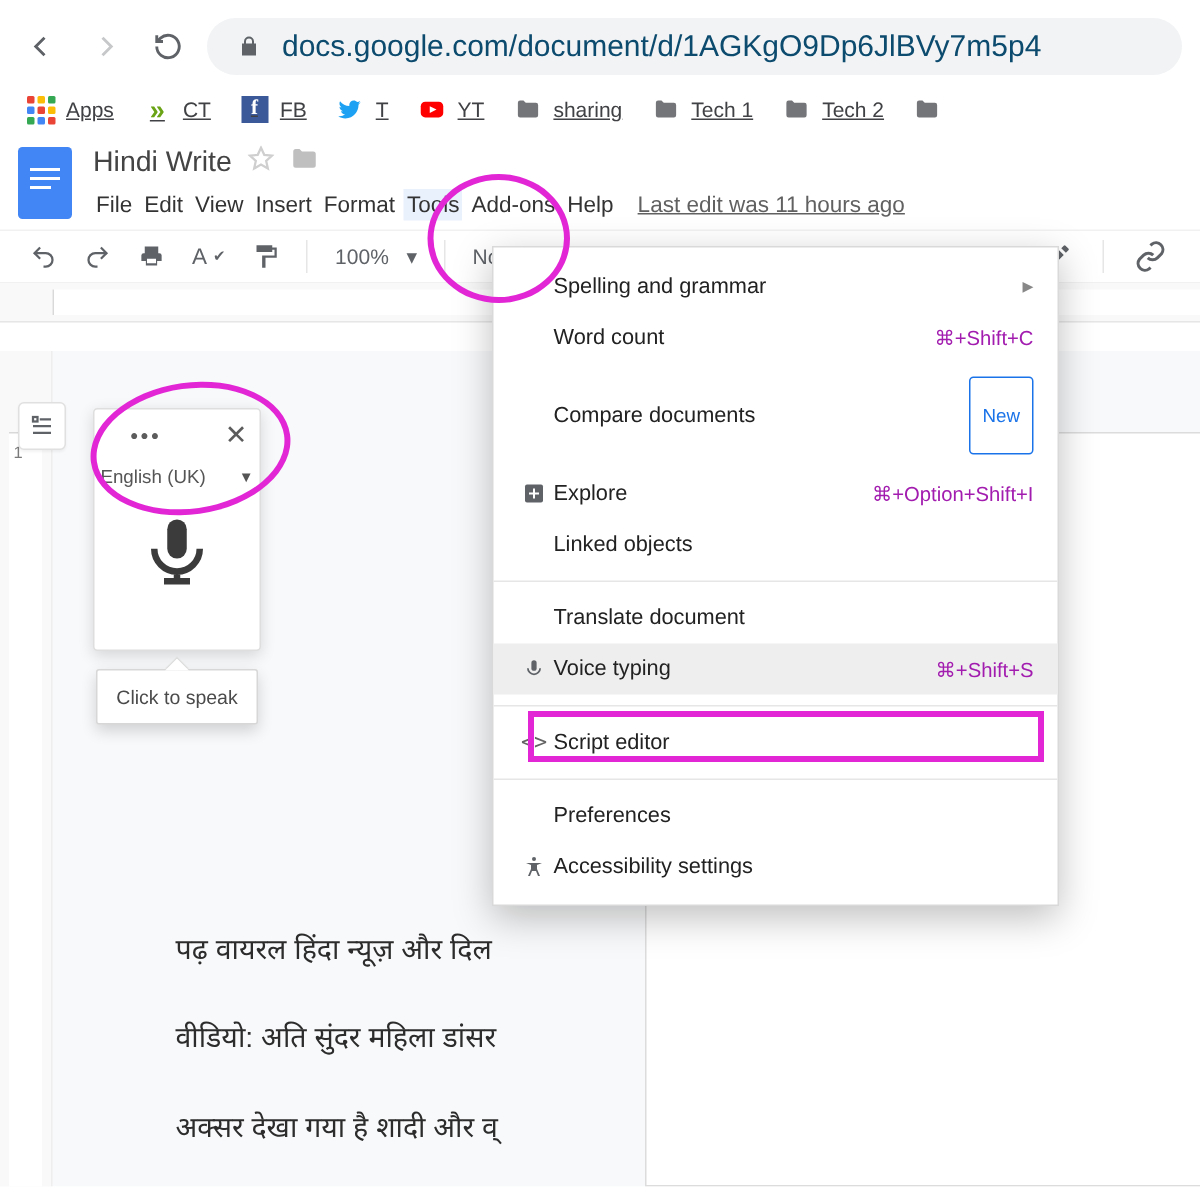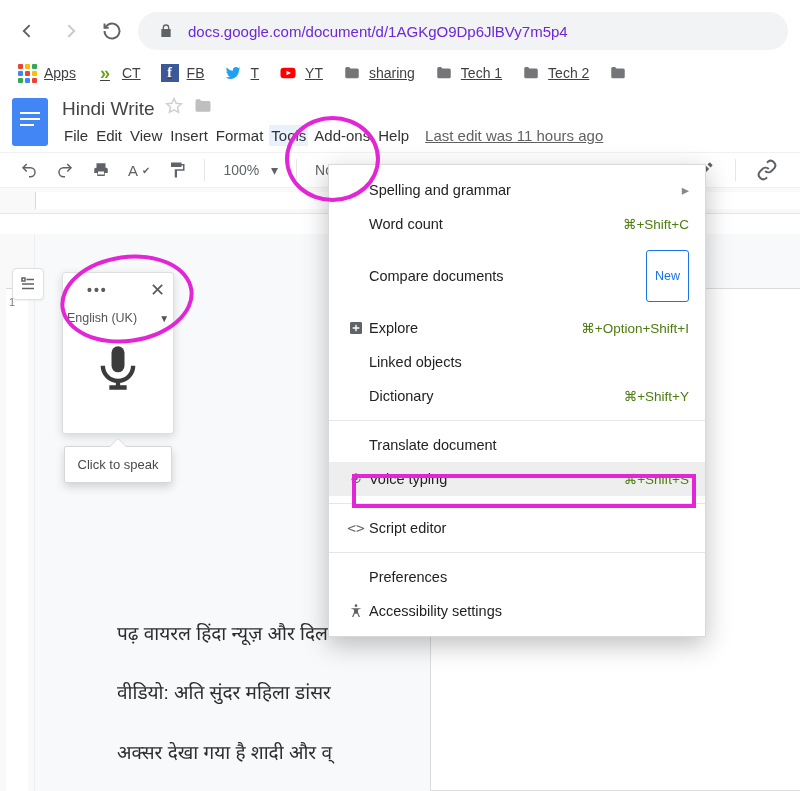--- a/index.html
+++ b/index.html
@@ -16,21 +16,21 @@
 *{box-sizing:border-box;}
 html,body{margin:0;padding:0;font-family:Arial,Helvetica,sans-serif;font-size:14px;color:var(--g-text);background:#fff;}
 .root{width:800px;height:791px;position:relative;overflow:hidden;}
 
 
 .browser-bar{display:flex;align-items:center;gap:10px;padding:12px 12px 2px 12px;}
 .nav-btn{width:32px;height:32px;display:flex;align-items:center;justify-content:center;cursor:pointer;border-radius:50%;}
 .nav-btn svg{width:20px;height:20px;}
 .addr{flex:1;display:flex;align-items:center;gap:14px;background:#f1f3f4;border-radius:22px;height:38px;padding:0 18px 0 20px;color:#5e5f62;}
 .addr .lock-icon{width:16px;height:16px;color:#5f6368;}
-.addr .url{font-size:15px;white-space:nowrap;color:#6d28d9;}
+.addr .url{font-size:20px;white-space:nowrap;color:#0c4a6e;}
 
 
 .bm-bar{display:flex;align-items:center;gap:20px;padding:12px 18px 10px 18px;font-size:14px;color:#404144;text-decoration:underline;}
 .bm-item{display:flex;align-items:center;gap:8px;cursor:pointer;}
 .ic{width:18px;height:18px;display:inline-flex;align-items:center;justify-content:center;}
 .apps-grid{display:grid;grid-template-columns:repeat(3,5px);grid-auto-rows:5px;gap:2px;}
 .apps-grid span{width:5px;height:5px;border-radius:1px;}
 .folder{color:#747579;}
 
 
@@ -74,21 +74,21 @@
 .vp-mic{display:flex;align-items:center;justify-content:center;height:86px;color:#444;}
 .tooltip{position:absolute;left:64px;top:446px;width:108px;background:#fff;border:1px solid #d7d7d7;border-radius:2px;box-shadow:0 4px 10px rgba(0,0,0,.16);padding:10px 6px;font-size:13px;text-align:center;color:#4a4a4a;}
 .tooltip::before{content:"";position:absolute;top:-8px;left:50%;transform:translateX(-50%);width:0;height:0;border-left:8px solid transparent;border-right:8px solid transparent;border-bottom:8px solid #fff;filter:drop-shadow(0 -1px 0 #d7d7d7);}
 
 
 .tools-menu{position:absolute;left:328px;top:164px;width:378px;background:#fff;border:1px solid rgba(0,0,0,.15);box-shadow:0 8px 24px rgba(0,0,0,.25);padding:8px 0;font-size:14.5px;}
 .tm-row{display:flex;align-items:center;padding:9px 16px 9px 14px;cursor:pointer;position:relative;}
 .tm-row.sel{background:#eeeeee;}
 .tm-ic{width:26px;color:#646464;display:flex;justify-content:center;}
 .tm-label{flex:1;color:#222;}
-.tm-sc{color:#4d7c0f;font-size:13.5px;}
+.tm-sc{color:#a21caf;font-size:13.5px;}
 .tm-sep{height:1px;background:#e6e6e6;margin:7px 0;}
 .new-badge{border:1px solid var(--g-blue);color:var(--g-blue);font-size:12.5px;border-radius:3px;padding:18px 8px;font-weight:500;}
 .tm-arrow{color:#888;margin-left:4px;}
 
 
 .ann-circle{position:absolute;border:4px solid var(--highlight-pink);border-radius:50%;pointer-events:none;}
 .ann-rect{position:absolute;border:4px solid var(--highlight-pink);pointer-events:none;}
 </style>
 </head>
 <body>
@@ -334,25 +334,20 @@
             <path d="M12 7v10M7 12h10" stroke="#fff" stroke-width="2"></path>
           </svg>
         </span>
     <span class="tm-label">Explore</span>
         <span class="tm-sc">⌘+Option+Shift+I</span>
   </div>
   <div class="tm-row">
     <span class="tm-ic"></span>
         <span class="tm-label">Linked objects</span>
   </div>
-  <div class="tm-row">
-    <span class="tm-ic"></span>
-        <span class="tm-label">Dictionary</span>
-        <span class="tm-sc">⌘+Shift+Y</span>
-  </div>
   <div class="tm-sep"></div>
   <div class="tm-row">
     <span class="tm-ic"></span>
         <span class="tm-label">Translate document</span>
   </div>
   <div class="tm-row sel">
     <span class="tm-ic">
           <svg width="14" height="14" viewBox="0 0 24 24" fill="#5f6368">
             <path d="M12 14a3 3 0 0 0 3-3V5a3 3 0 0 0-6 0v6a3 3 0 0 0 3 3z"></path>
             <path d="M19 11a7 7 0 0 1-14 0" stroke="#5f6368" stroke-width="2" fill="none"></path>

